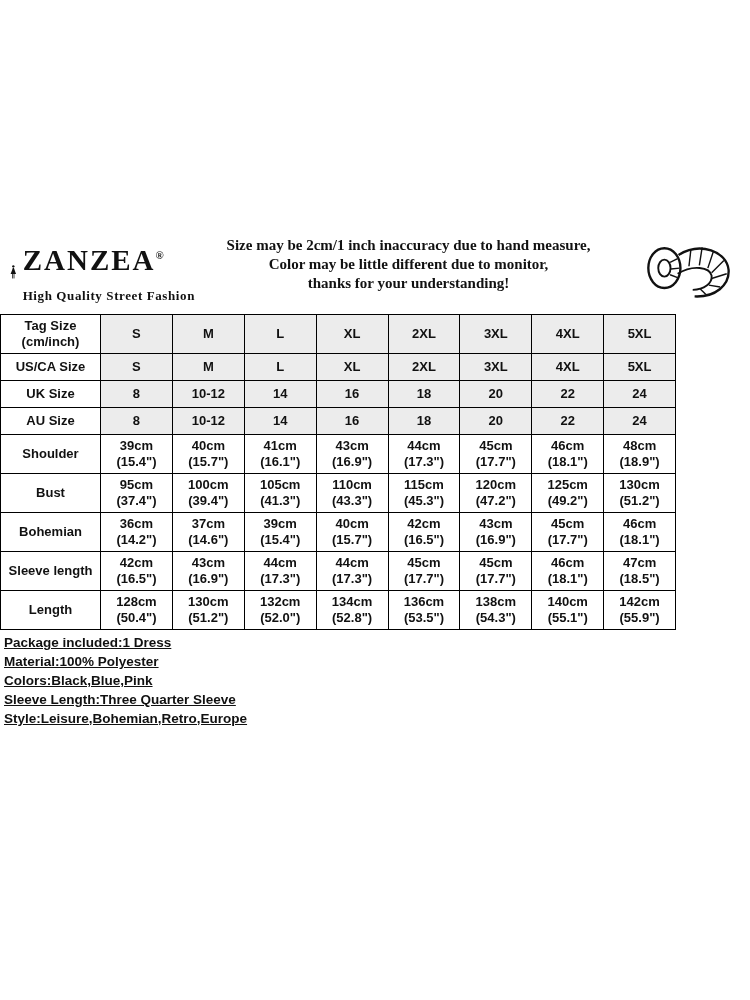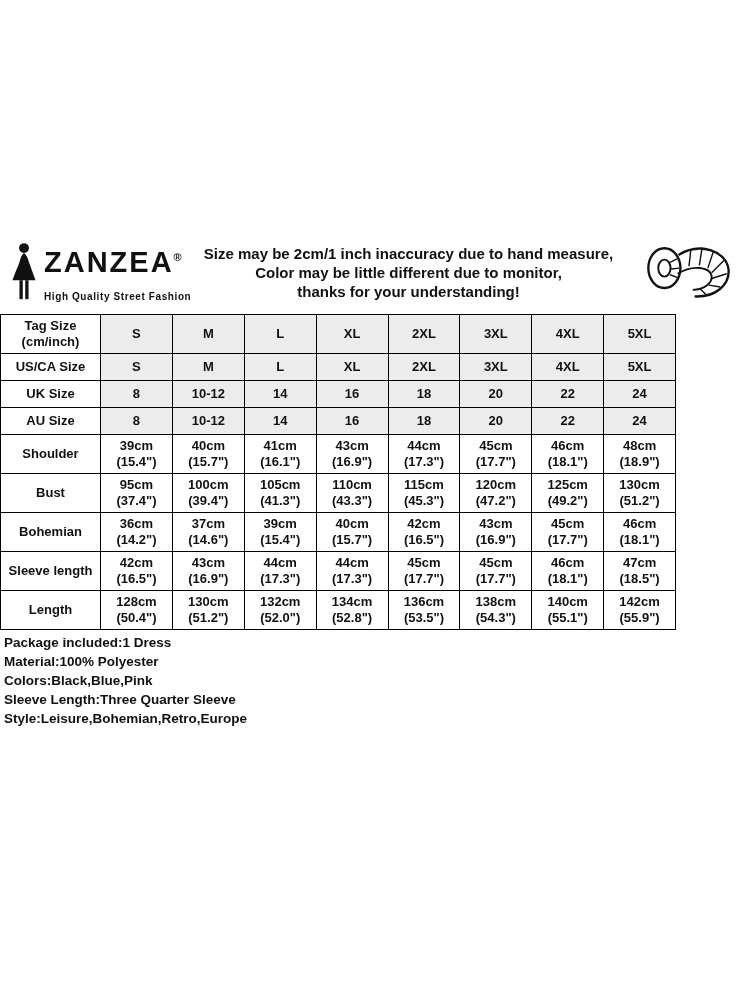--- a/index.html
+++ b/index.html
@@ -10,23 +10,23 @@
     margin: 0 auto;
     font-family: "Liberation Sans", sans-serif;
     font-weight: bold;
     color: #111;
   }
   .page { padding-top: 236px; }
 
   
   .header {
     display: flex;
-    align-items: center;
     padding: 0 10px 6px 10px;
     height: 78px;
+    font-family: Liberation Serif, serif;
   }
   .logo {
     width: 185px;
     display: flex;
     align-items: center;
     gap: 6px;
     flex-shrink: 0;
   }
   .logo-text { text-align: left; }
   .brand-name {
@@ -34,21 +34,21 @@
     letter-spacing: 2px;
     line-height: 30px;
     white-space: nowrap;
   }
   .brand-name .reg {
     font-size: 11px;
     vertical-align: super;
     letter-spacing: 0;
   }
   .tagline {
-    font-size: 10px;
+    font-size: 13px;
     letter-spacing: 0.6px;
     margin-top: 14px;
     white-space: nowrap;
   }
   .disclaimer {
     flex: 1;
     text-align: center;
     font-size: 15px;
     line-height: 19px;
   }
@@ -73,20 +73,21 @@
   }
   .size-table th.row-label { width: 100px; }
   .size-table tr.size-row td, .size-table tr.size-row th { height: 27px; }
   .size-table tr.measure-row td, .size-table tr.measure-row th { height: 38px; }
   .size-table td.shade { background: #ececec; }
 
   
   .details {
     padding: 3px 4px;
     text-align: left;
+    text-decoration: underline;
   }
   .details div {
     font-size: 13.5px;
     line-height: 19px;
   }
 </style>
 </head>
 <body>
 
 <div class="page">

